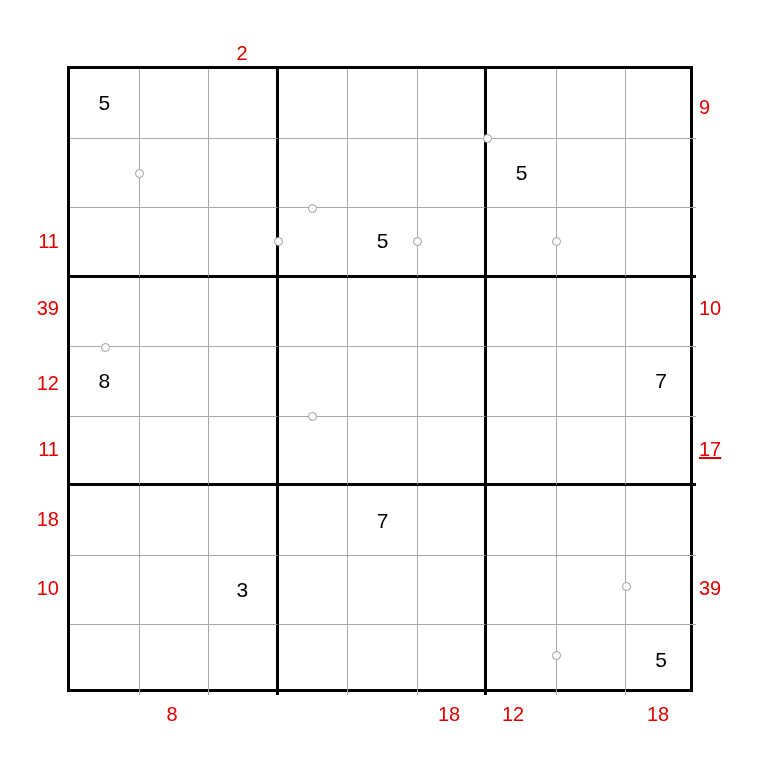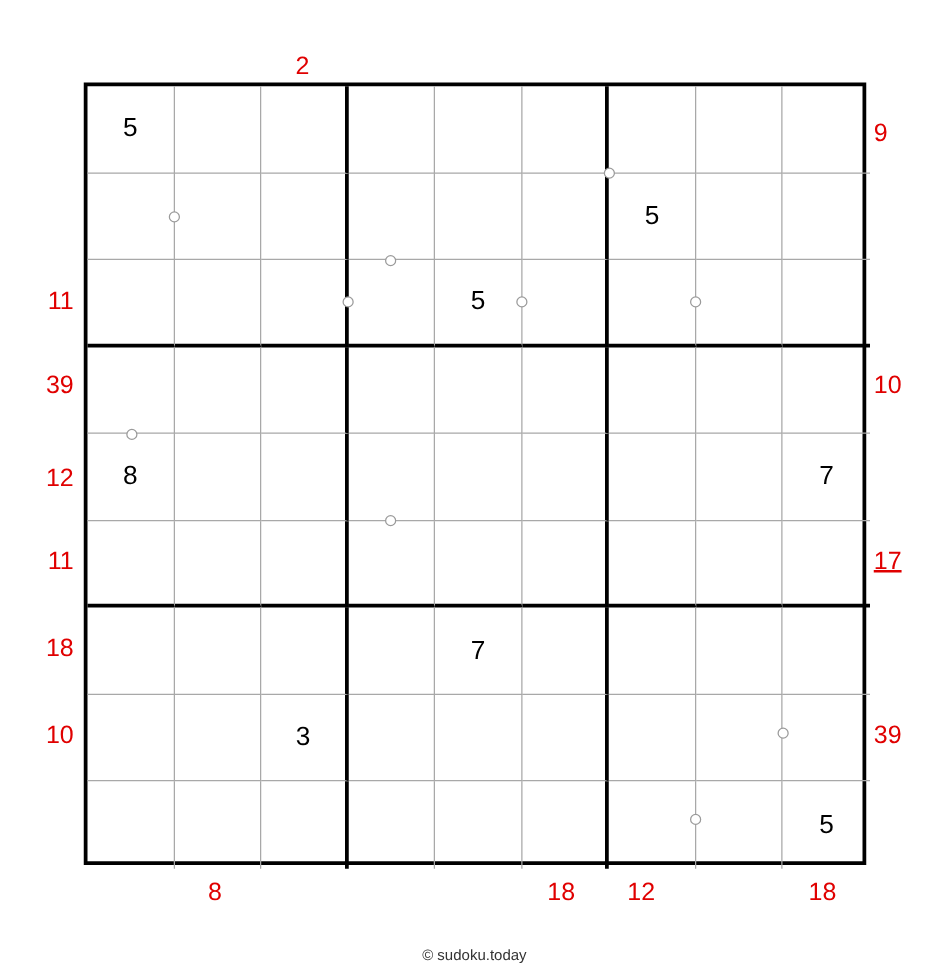--- a/index.html
+++ b/index.html
@@ -200,14 +200,13 @@
     <div class="dot" style="left:238.2px; top:134.6px;"></div>
     <div class="dot" style="left:204.2px; top:168.4px;"></div>
     <div class="dot" style="left:343.3px; top:168.4px;"></div>
     <div class="dot" style="left:482.4px; top:168.4px;"></div>
     <div class="dot" style="left:30.5px; top:273.7px;"></div>
     <div class="dot" style="left:238.2px; top:342.7px;"></div>
     <div class="dot" style="left:551.9px; top:512.7px;"></div>
     <div class="dot" style="left:482.4px; top:582.3px;"></div>
   </div>
 
-  <div id="footer">© sudoku.today</div>
 </div>
 
 </body></html>

